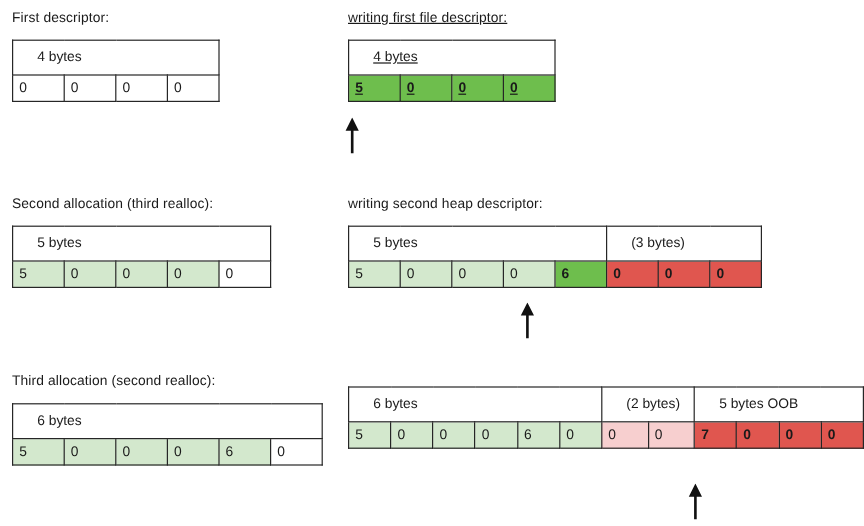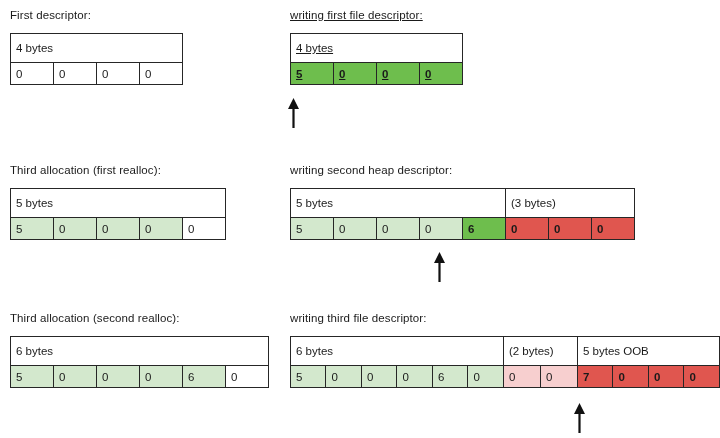--- a/index.html
+++ b/index.html
@@ -42,21 +42,21 @@
     border: 1.3px solid #262626;
     padding: 0;
     height: 20px;
     font-size: 11.5px;
     color: #1a1a1a;
     vertical-align: middle;
   }
   .memtable td.hdr {
     height: 28px;
     text-align: left;
-    padding-left: 5px;
+    padding-left: 20px;
     background: #ffffff;
     font-weight: normal;
   }
   .memtable td.cell {
     text-align: left;
     padding-left: 5px;
     height: 21px;
   }
   
   .f-white  { background: #ffffff; }
@@ -113,21 +113,21 @@
       </table>
   </div>
 
   <div class="arrow" style="left:287px; top:98px;">
     <svg width="13" height="30" viewBox="0 0 13 30" xmlns="http://www.w3.org/2000/svg">
       <path d="M6.5 0 L12 11 L7.6 11 L7.6 30 L5.4 30 L5.4 11 L1 11 Z" fill="#111111"></path>
     </svg>
   </div>
 
   <div class="blk" style="left:10px; top:163px;">
-    <div class="caption">Third allocation (first realloc):</div>
+    <div class="caption">Second allocation (third realloc):</div>
     <div style="height:11px;"></div>
     <table class="memtable">
       <tbody>
           <tr>
         <td class="hdr" colspan="5">5 bytes</td>
       </tr>
       <tr>
         <td class="cell f-lgreen" style="width:37px;">5</td>
         <td class="cell f-lgreen" style="width:37px;">0</td>
         <td class="cell f-lgreen" style="width:37px;">0</td>
@@ -181,21 +181,20 @@
         <td class="cell f-lgreen" style="width:37px;">0</td>
         <td class="cell f-lgreen" style="width:37px;">0</td>
         <td class="cell f-lgreen" style="width:37px;">6</td>
         <td class="cell f-white" style="width:37px;">0</td>
       </tr>
     </tbody>
       </table>
   </div>
 
   <div class="blk" style="left:290px; top:311px;">
-    <div class="caption">writing third file descriptor:</div>
     <div style="height:11px;"></div>
     <table class="memtable">
       <tbody>
           <tr>
         <td class="hdr" colspan="6">6 bytes</td>
         <td class="hdr" colspan="2">(2 bytes)</td>
         <td class="hdr" colspan="4">5 bytes OOB</td>
       </tr>
       <tr>
         <td class="cell f-lgreen" style="width:37px;">5</td>

